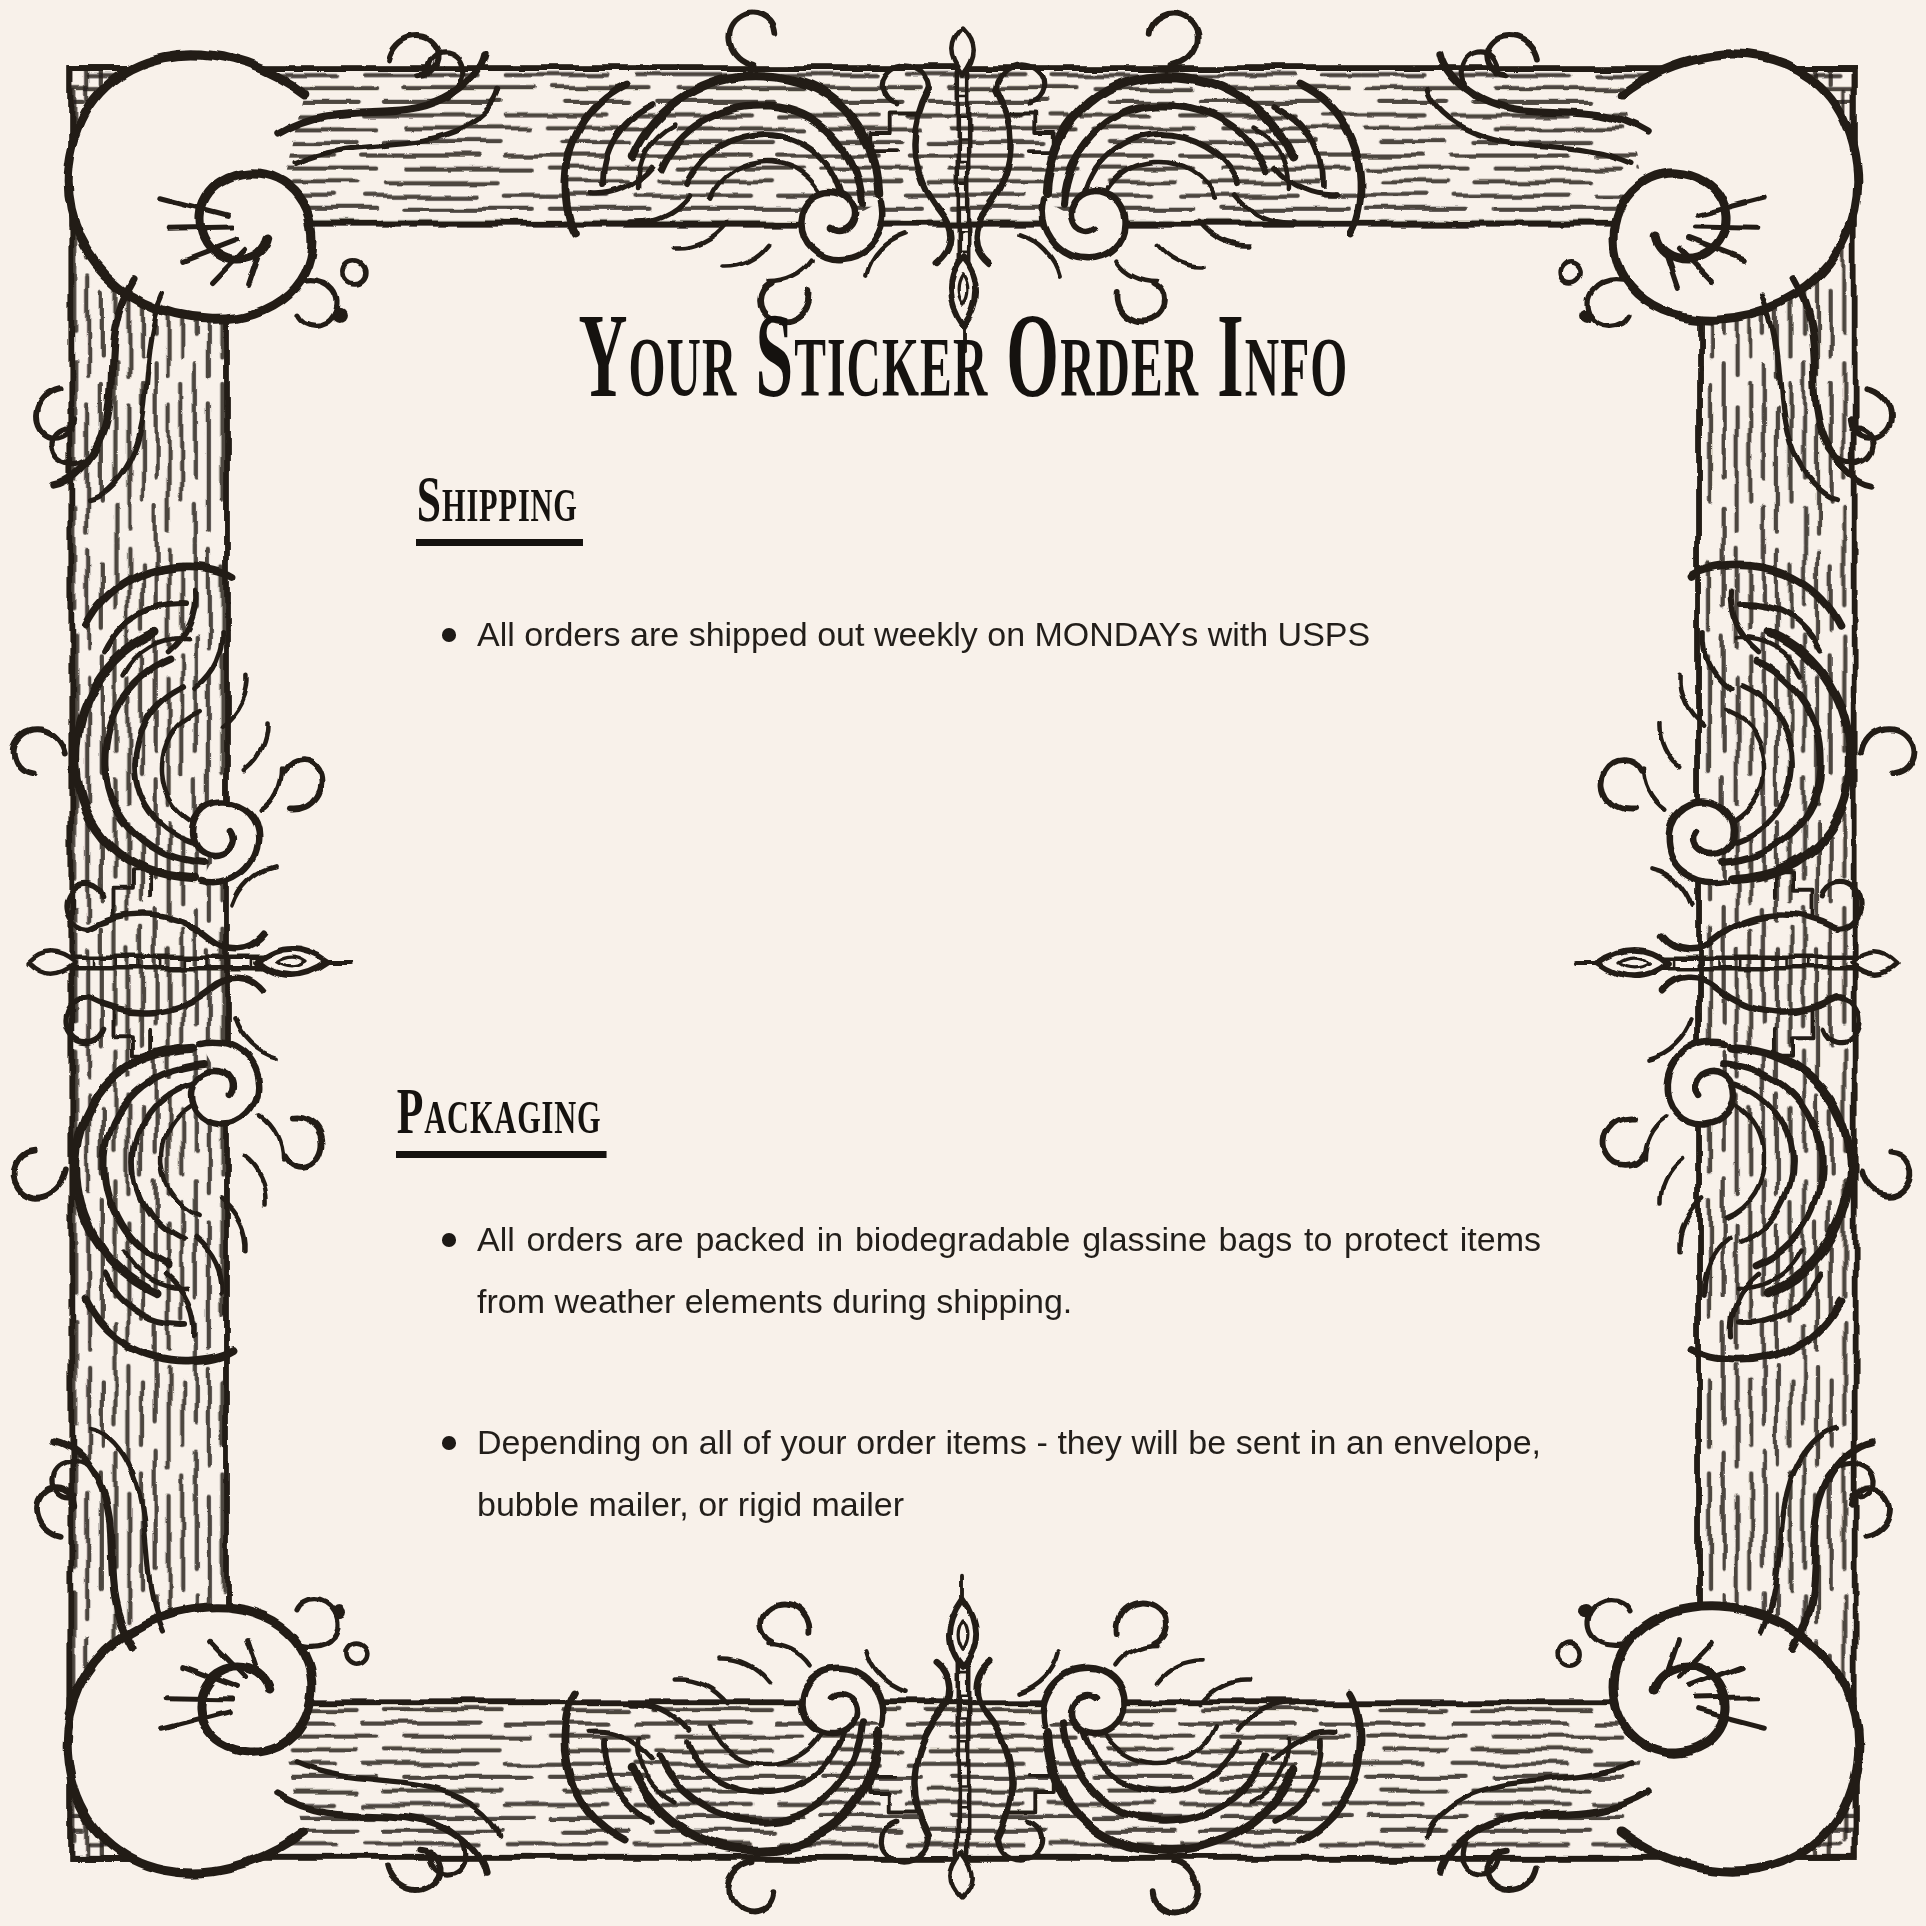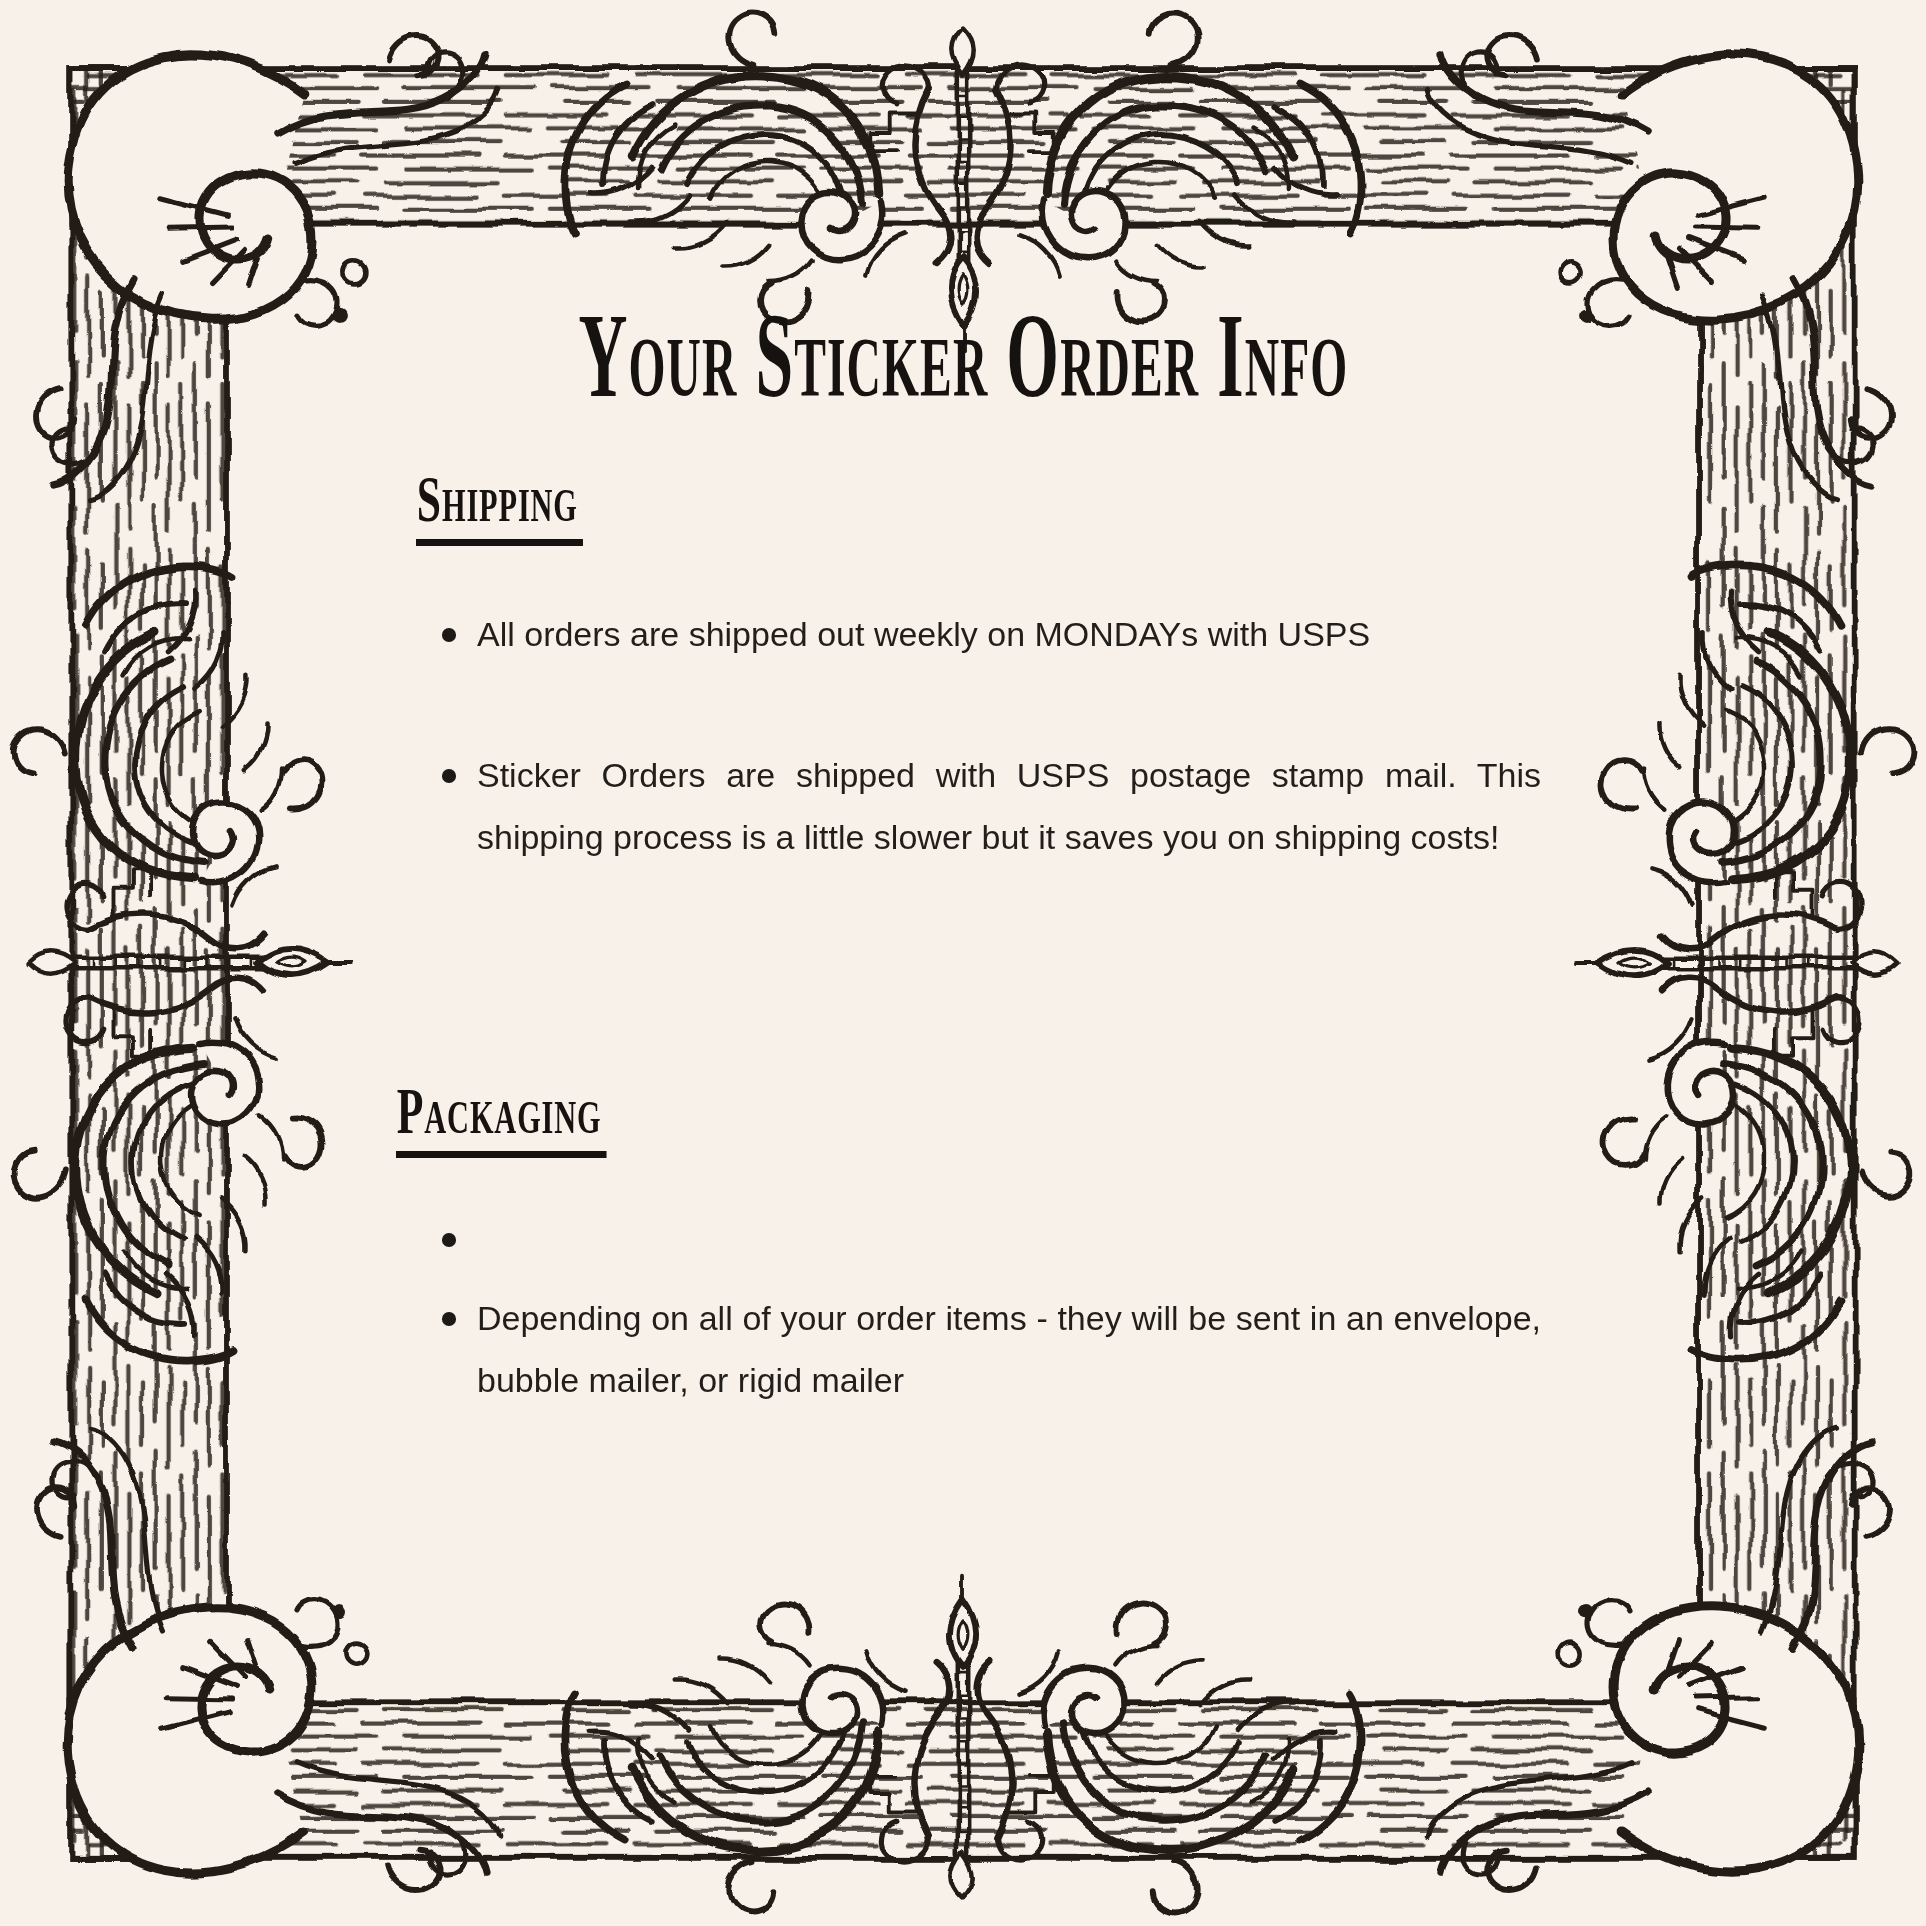--- a/index.html
+++ b/index.html
@@ -145,32 +145,29 @@
   </h1>
 
   <h2 class="heading h-shipping">
     <span>Shipping</span>
   </h2>
   <ul class="bullets ul-shipping">
     <li>
       <span class="dot"></span>
       <span>All orders are shipped out weekly on MONDAYs with USPS</span>
     </li>
-    <li>
-      <span class="dot"></span>
-      <span>Sticker Orders are shipped with USPS postage stamp mail. This shipping process is a little slower but it saves you on shipping costs!</span>
-    </li>
   </ul>
 
   <h2 class="heading h-packaging">
     <span>Packaging</span>
   </h2>
   <ul class="bullets ul-packaging">
     <li>
       <span class="dot"></span>
+      <span>All orders are packed in biodegradable glassine bags to protect items from weather elements during shipping.</span>
     </li>
     <li>
       <span class="dot"></span>
       <span>Depending on all of your order items - they will be sent in an envelope, bubble mailer, or rigid mailer</span>
     </li>
   </ul>
 
 </div>
 
 

